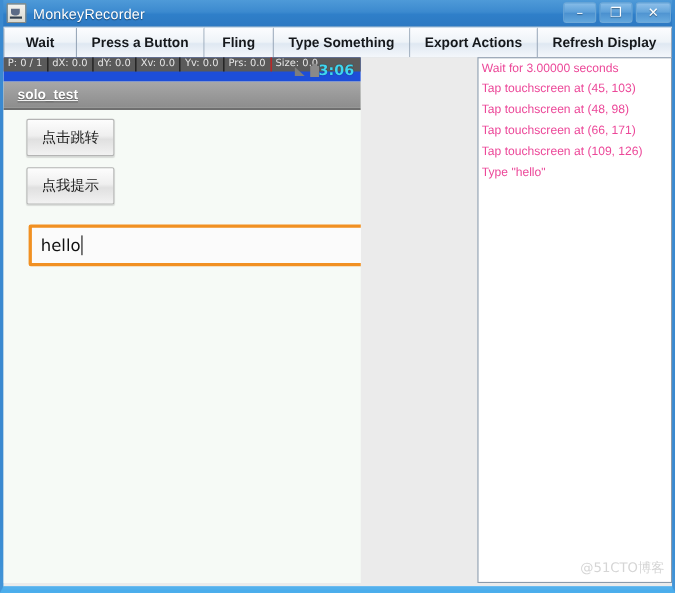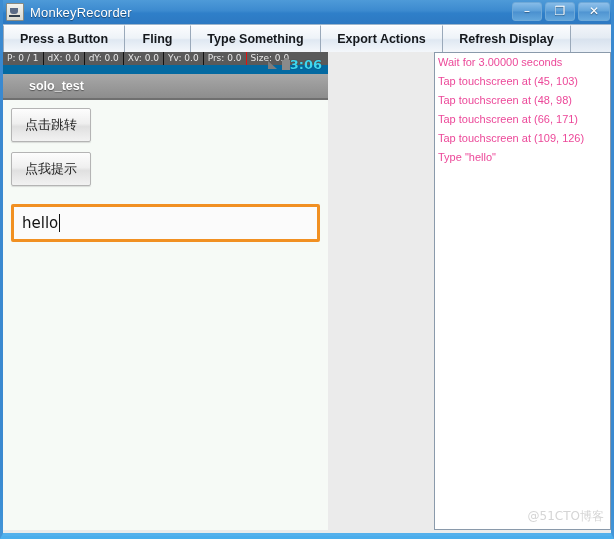--- a/index.html
+++ b/index.html
@@ -79,21 +79,21 @@
   
   .content{
     position:absolute;left:3px;top:52px;width:608px;height:481px;
     background:#ebebeb;box-sizing:border-box;
   }
   .device{
     position:absolute;left:0;top:0;width:325px;height:478px;
     background:#f6faf6;overflow:hidden;
   }
   .dev-pointer{
-    position:relative;width:325px;height:22px;background:#0369a1;
+    position:relative;width:325px;height:22px;background:#1d4ed8;
     color:#d8d8d8;font-size:9px;font-family:"DejaVu Sans",sans-serif;
   }
   .pl-row{
     position:absolute;left:0;top:0;width:325px;height:13px;
     background:#5a5a5a;display:flex;align-items:center;
   }
   .pl-cell{
     padding:0 4px;white-space:nowrap;font-size:9px;color:#e6e6e6;
     border-right:1px solid #111;height:13px;line-height:13px;
   }
@@ -110,40 +110,41 @@
   .sig{width:0;height:0;border-left:9px solid #7d7d7d;border-top:8px solid transparent;}
   .bat{width:8px;height:10px;background:#8a8a8a;position:relative;}
   .bat:after{content:"";position:absolute;left:2px;top:-2px;width:4px;height:2px;background:#8a8a8a;}
   .app-bar{
     width:325px;height:26px;box-sizing:border-box;
     background:linear-gradient(180deg,#a8a8a8 0%,#9a9a9a 50%,#8d8d8d 100%);
     border-bottom:2px solid #6f6f6f;
     display:flex;align-items:center;
   }
   .app-bar-title{
-    color:#ffffff;font-size:12.5px;font-weight:bold;margin-left:26px;
+    color:#ffffff;font-size:12.5px;font-weight:bold;margin-left:13px;
     text-shadow:0 1px 1px rgba(0,0,0,.45);
+    text-decoration:underline;
   }
   .dev-body{padding:8px 0 0 0;}
   .and-btn{
     margin:0 0 10px 8px;display:inline-block;
     box-sizing:border-box;
     background:linear-gradient(180deg,#fdfdfd 0%,#efefef 45%,#e0e0e0 55%,#f2f2f2 100%);
     border:1px solid #b4b4b4;border-radius:2px;
     padding:7px 13px;font-size:13px;color:#1c1c1c;
     font-family:"DejaVu Sans",sans-serif;
     box-shadow:0 1px 1px rgba(0,0,0,.12);
   }
-  .and-btn-row{display:block;}
+  .and-btn-row{display:block;padding-left:13px;}
   .edit-wrap{margin:8px 8px 0 8px;}
   .edit-field{
     box-sizing:border-box;width:309px;height:38px;
     background:#fbfbfb;border:3px solid #f19022;border-radius:2px;
     display:flex;align-items:center;padding:0 8px;
-    font-size:15px;color:#111;font-family:"DejaVu Sans",sans-serif;
+    font-size:15px;color:#111;font-family:"DejaVu Sans",sans-serif;margin-left:15px;
   }
   .caret{
     display:inline-block;width:1px;height:18px;background:#111;margin-left:1px;
   }
   
   .list-panel{
     position:absolute;left:431px;top:0;width:177px;height:478px;
     box-sizing:border-box;background:#ffffff;
     border:1px solid #8a9aab;
     overflow:hidden;
@@ -179,20 +180,21 @@
       <div class="win-btn">
         <span>❐</span>
       </div>
       <div class="win-btn close">
         <span>✕</span>
       </div>
     </div>
   </div>
 
   <div class="toolbar" id="toolbar">
+      <div class="tb-btn" style="width: 70px;">Wait</div>
       <div class="tb-btn" style="width: 122px;">Press a Button</div>
       <div class="tb-btn" style="width: 66px;">Fling</div>
       <div class="tb-btn" style="width: 130px;">Type Something</div>
       <div class="tb-btn" style="width: 122px;">Export Actions</div>
       <div class="tb-btn" style="width: 128px; text-align: center;">Refresh Display</div>
     </div>
 
   <div class="content">
 
     <div class="gap-col"></div>

